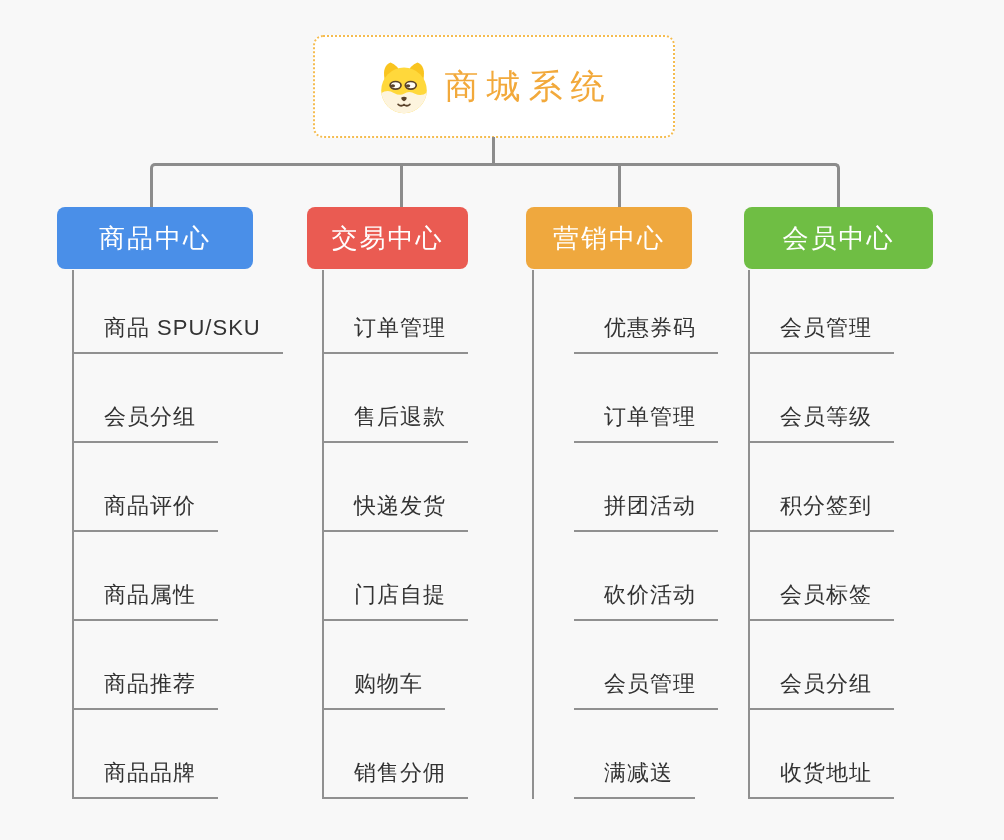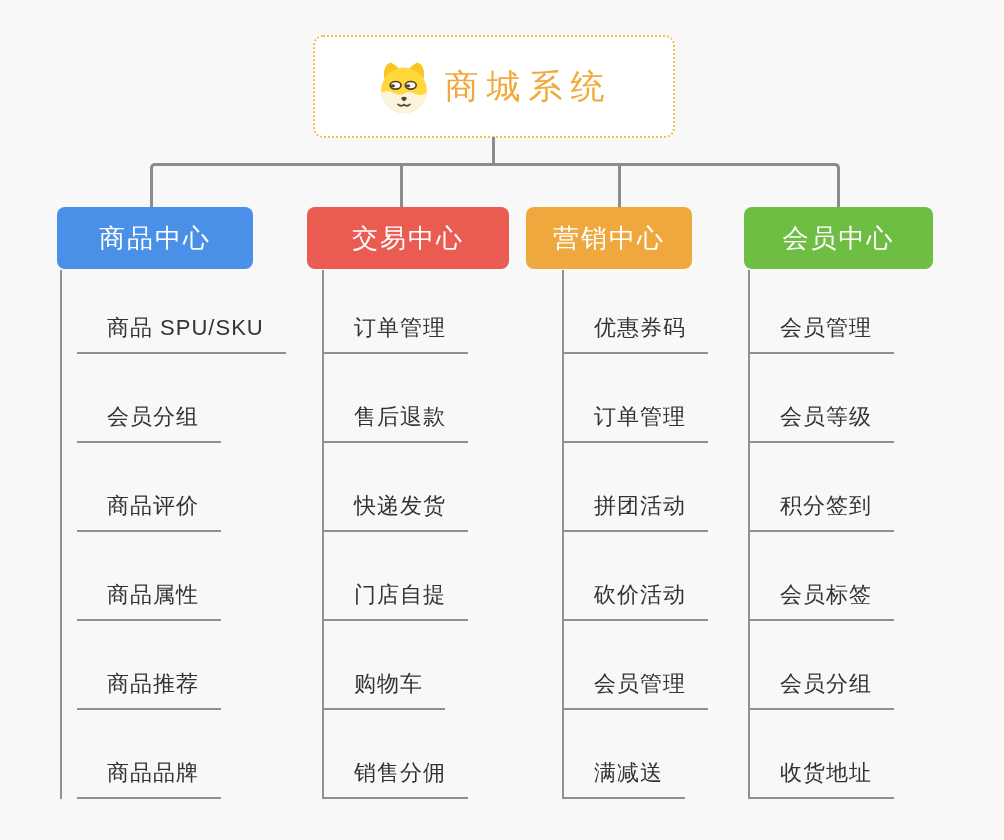--- a/index.html
+++ b/index.html
@@ -55,33 +55,33 @@
     position:absolute;top:207px;height:62px;
     border-radius:8px;
     color:#ffffff;
     font-size:26px;
     letter-spacing:2px;
     display:flex;align-items:center;justify-content:center;
     white-space:nowrap;
     cursor:default;
   }
   .branch-1{left:57px;width:196px;}
-  .branch-2{left:307px;width:202px;}
+  .branch-2{left:307px;width:161px;}
   .branch-3{left:526px;width:166px;}
   .branch-4{left:744px;width:189px;text-align:center;}
 
   
   .leaf-col{
     position:absolute;top:270px;height:529px;
     border-left:2px solid #909090;
     box-sizing:content-box;
   }
-  .col-1{left:60px;padding-left:15px;}
+  .col-1{left:72px;}
   .col-2{left:322px;}
-  .col-3{left:562px;}
+  .col-3{left:532px;padding-left:40px;}
   .col-4{left:748px;}
   .leaf-row{
     height:89px;
     display:flex;align-items:flex-end;
   }
   .leaf-row:first-child{height:84px;}
   .leaf{
     display:inline-block;
     border-bottom:2px solid #909090;
     padding:0 22px 9px 30px;

